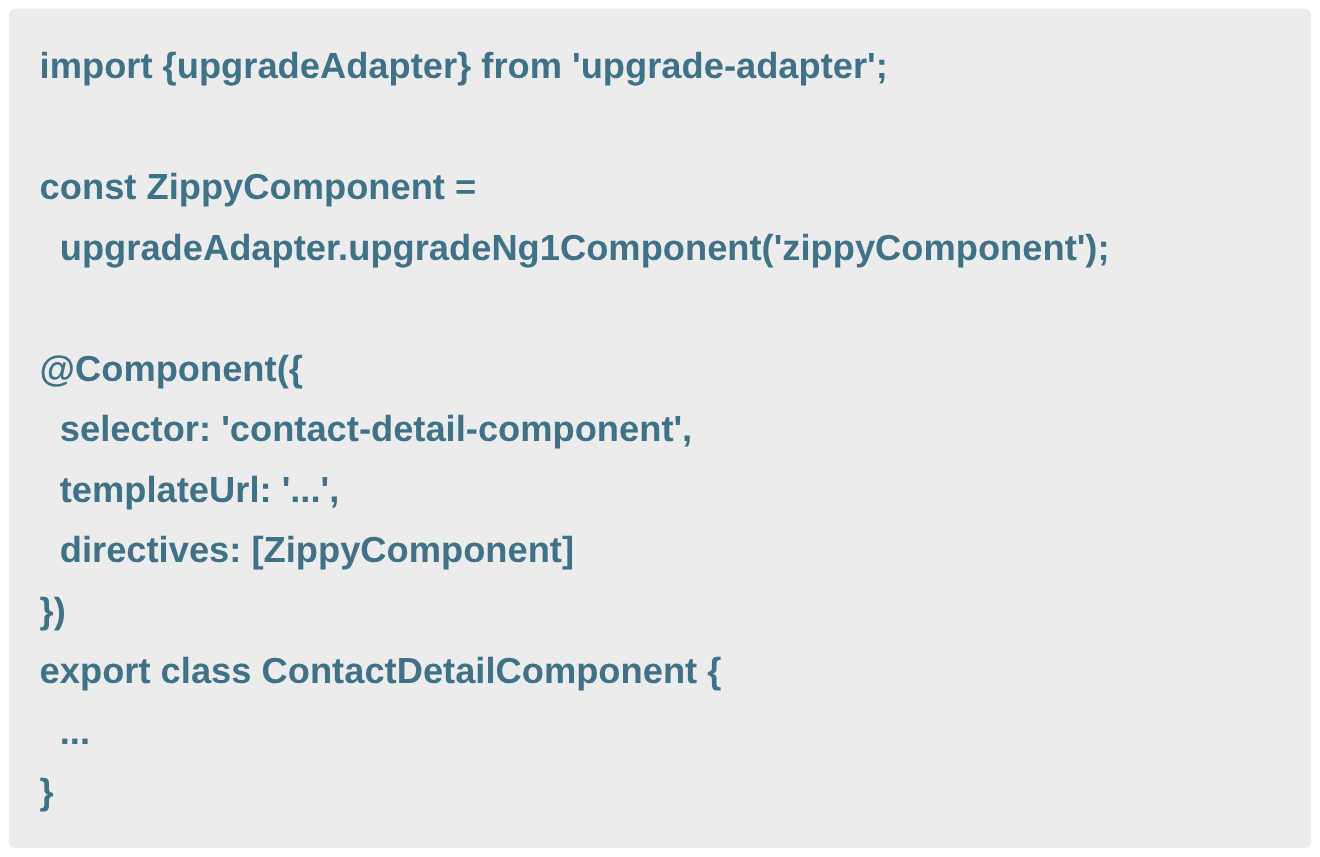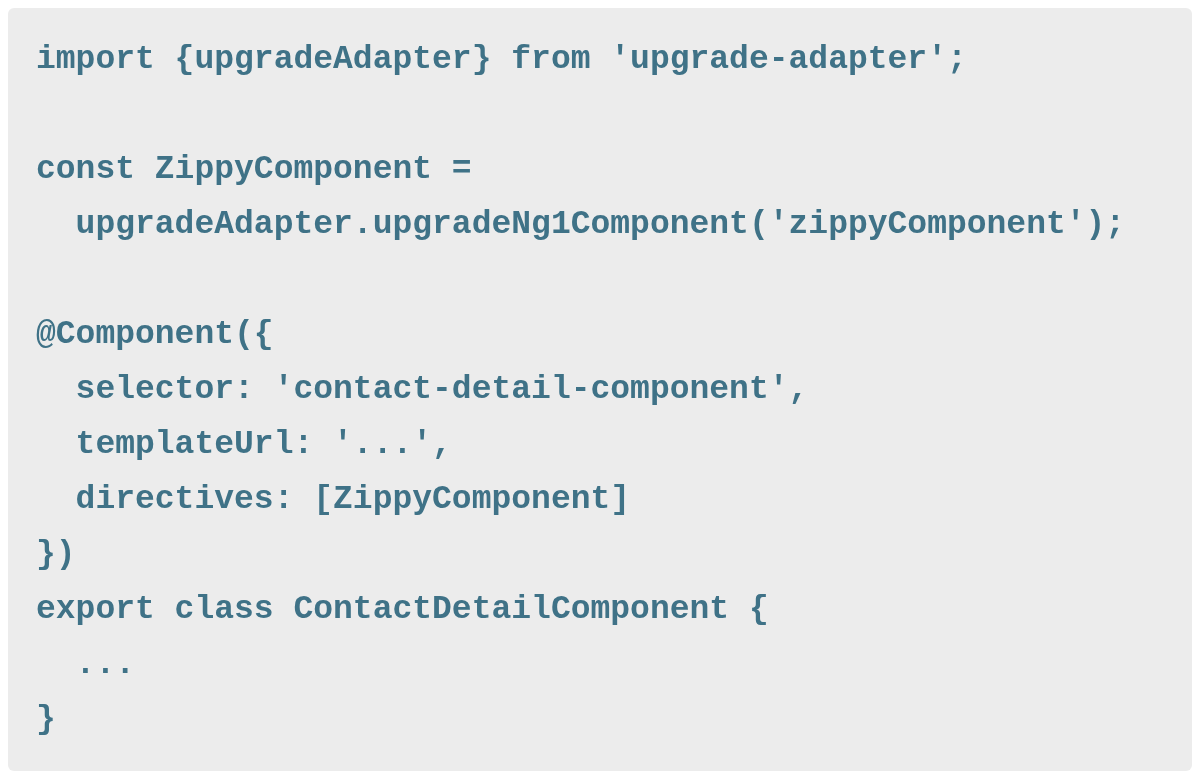--- a/index.html
+++ b/index.html
@@ -19,21 +19,21 @@
     left: 8px;
     top: 8px;
     right: 8px;
     bottom: 8px;
     background: #ececec;
     border-radius: 6px;
   }
   .code {
     margin: 0;
     padding: 24px 14px 0 28px;
-    font-family: Liberation Mono, monospace;
+    font-family: Liberation Sans, sans-serif;
     font-size: 33px;
     line-height: 55px;
     font-weight: bold;
     color: #3f7287;
     white-space: pre;
     tab-size: 2;
     overflow: hidden;
   }
 </style>
 </head>

